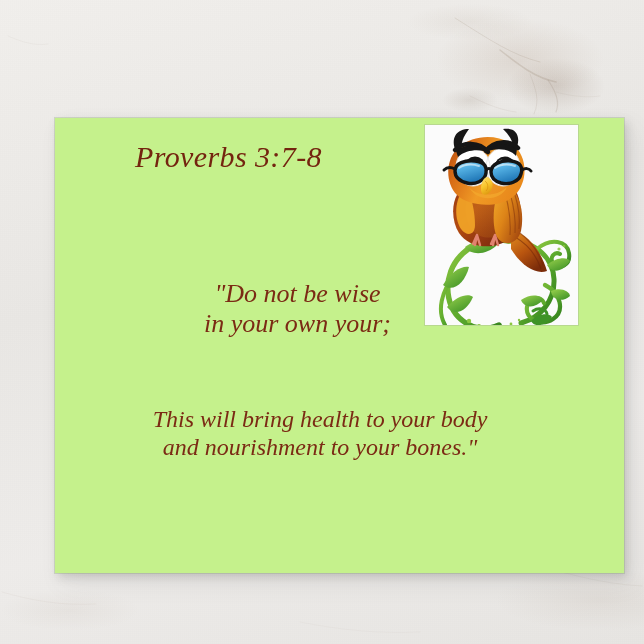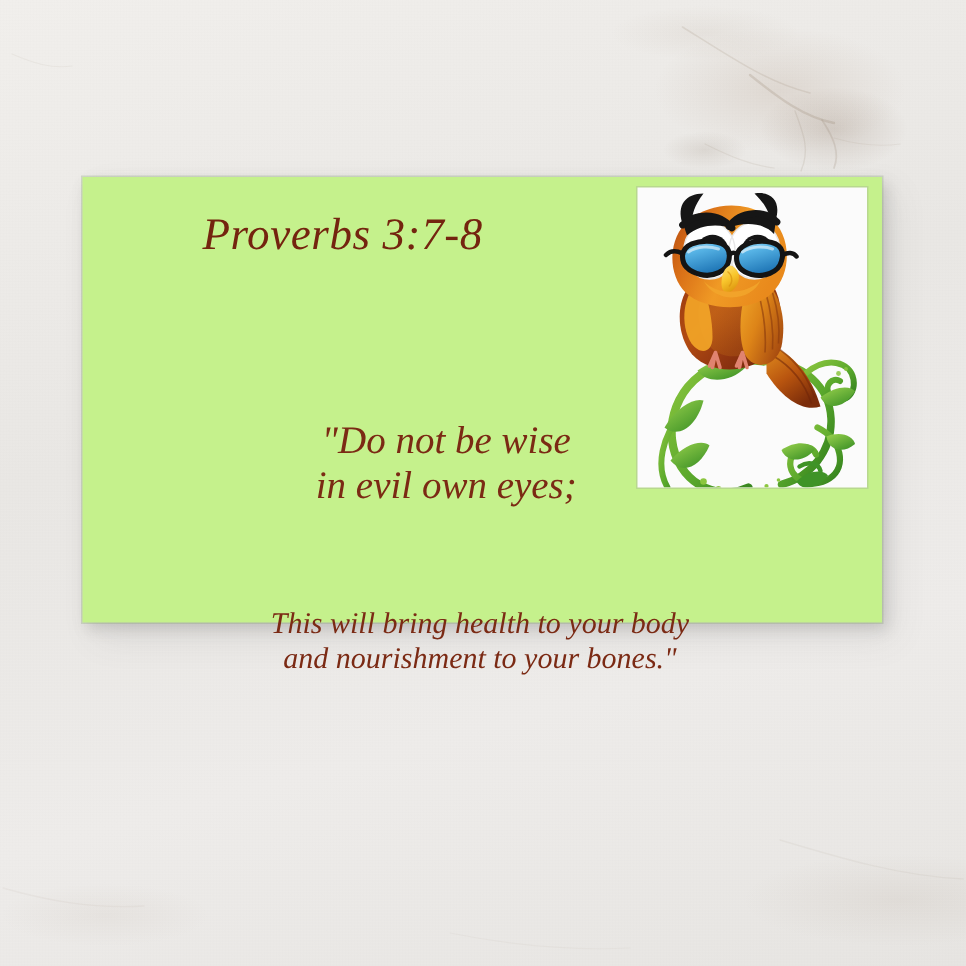--- a/index.html
+++ b/index.html
@@ -48,26 +48,27 @@
     pointer-events: none;
     opacity: 0.5;
   }
 
   
   #postcard {
     position: absolute;
     left: 55px;
     top: 118px;
     width: 533px;
-    height: 297px;
+    height: 455px;
     background: #c5f18c;
     box-shadow:
       0 0 0 1px rgba(120,150,100,0.25),
       3px 4px 9px rgba(90,90,85,0.22),
       8px 10px 22px rgba(90,90,85,0.10);
+    padding-left: 36px;
   }
 
   
   #title {
     position: absolute;
     left: 80px;
     top: 22px;
     font-family: "Liberation Serif", serif;
     font-style: italic;
     font-size: 30px;
@@ -91,21 +92,21 @@
   #verse-a {
     left: 0;
     top: 161px;
     width: 485px;
     font-size: 26px;
   }
   #verse-b {
     left: 0;
     top: 287px;
     width: 530px;
-    font-size: 20px;
+    font-size: 24px;
   }
   .verse-line { display: block; }
 
   
   #owl-photo {
     position: absolute;
     left: 370px;
     top: 7px;
     width: 153px;
     height: 200px;
@@ -135,21 +136,21 @@
     </g>
   </svg>
   <div id="grain"></div>
 
   <div id="postcard">
 
     <div id="title">Proverbs 3:7-8</div>
 
     <div id="verse-a" class="verse-block">
       <span class="verse-line">"Do not be wise</span>
-      <span class="verse-line">in evil own eyes;</span>
+      <span class="verse-line">in your own your;</span>
     </div>
 
     <div id="verse-b" class="verse-block">
       <span class="verse-line">This will bring health to your body</span>
       <span class="verse-line">and nourishment to your bones."</span>
     </div>
 
     <div id="owl-photo">
       <svg width="153" height="200" viewBox="0 0 153 200">
         <defs>

